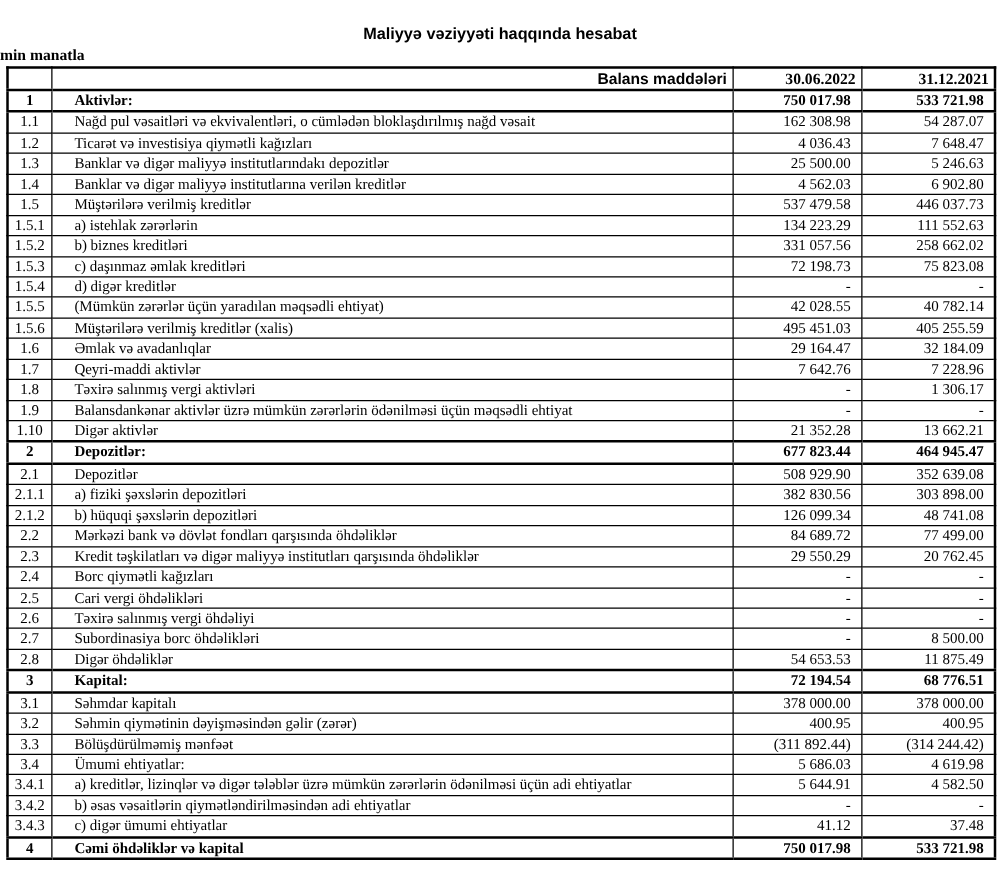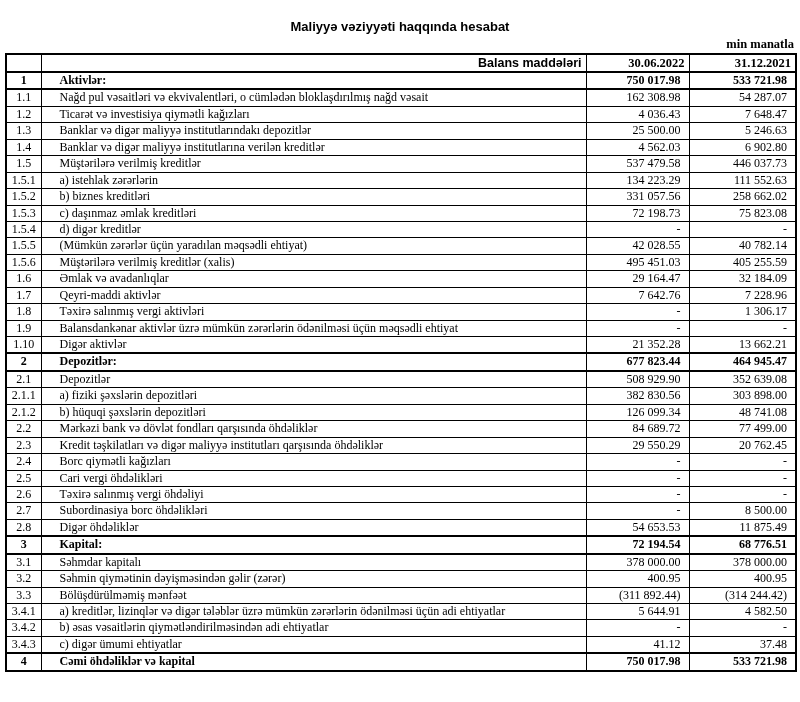--- a/index.html
+++ b/index.html
@@ -12,21 +12,21 @@
   }
   .title {
     text-align: center;
     font-family: "Liberation Sans", sans-serif;
     font-weight: bold;
     font-size: 13px;
     padding-top: 19px;
     line-height: 15px;
   }
   .unit-note {
-    text-align: right;
+    text-align: left;
     font-weight: bold;
     font-size: 12.5px;
     margin: 3px 6px 2px 0;
     line-height: 14px;
     font-family: "Liberation Serif", serif;
   }
   table.balance {
     border-collapse: collapse;
     table-layout: fixed;
     width: 790px;
@@ -275,20 +275,26 @@
     <td class="val-cell">400.95</td>
     <td class="val-cell">400.95</td>
   </tr>
       <tr>
     <td class="num-cell">3.3</td>
     <td class="label-cell">Bölüşdürülməmiş mənfəət</td>
     <td class="val-cell">(311 892.44)</td>
     <td class="val-cell">(314 244.42)</td>
   </tr>
       <tr>
+    <td class="num-cell">3.4</td>
+    <td class="label-cell">Ümumi ehtiyatlar:</td>
+    <td class="val-cell">5 686.03</td>
+    <td class="val-cell">4 619.98</td>
+  </tr>
+      <tr>
     <td class="num-cell">3.4.1</td>
     <td class="label-cell">a) kreditlər, lizinqlər və digər tələblər üzrə mümkün zərərlərin ödənilməsi üçün adi ehtiyatlar</td>
     <td class="val-cell">5 644.91</td>
     <td class="val-cell">4 582.50</td>
   </tr>
       <tr>
     <td class="num-cell">3.4.2</td>
     <td class="label-cell">b) əsas vəsaitlərin qiymətləndirilməsindən adi ehtiyatlar</td>
     <td class="val-cell">-</td>
     <td class="val-cell">-</td>

